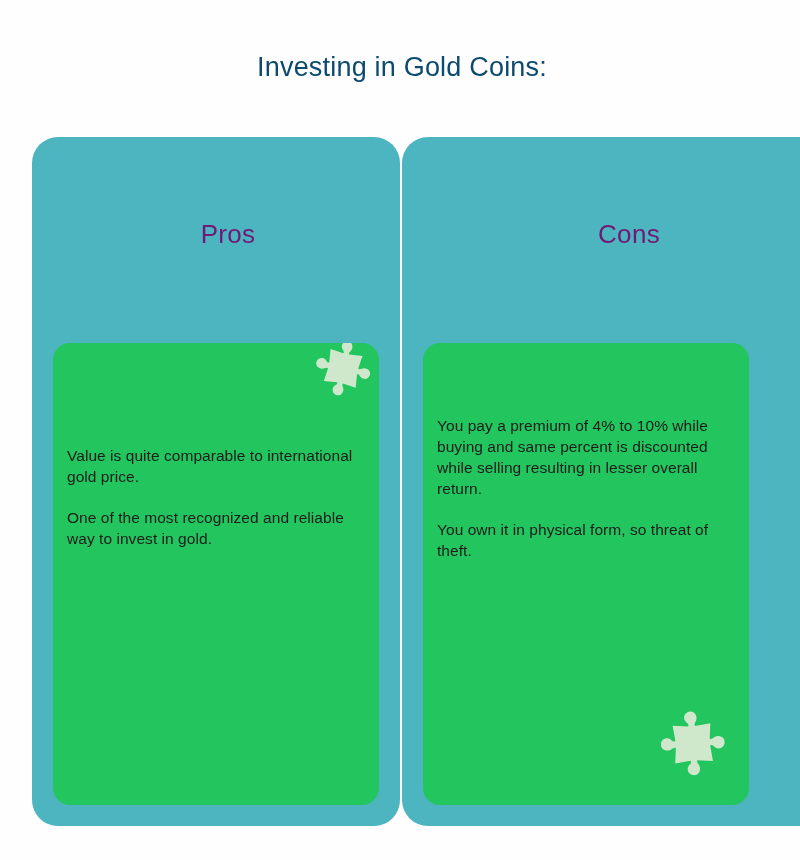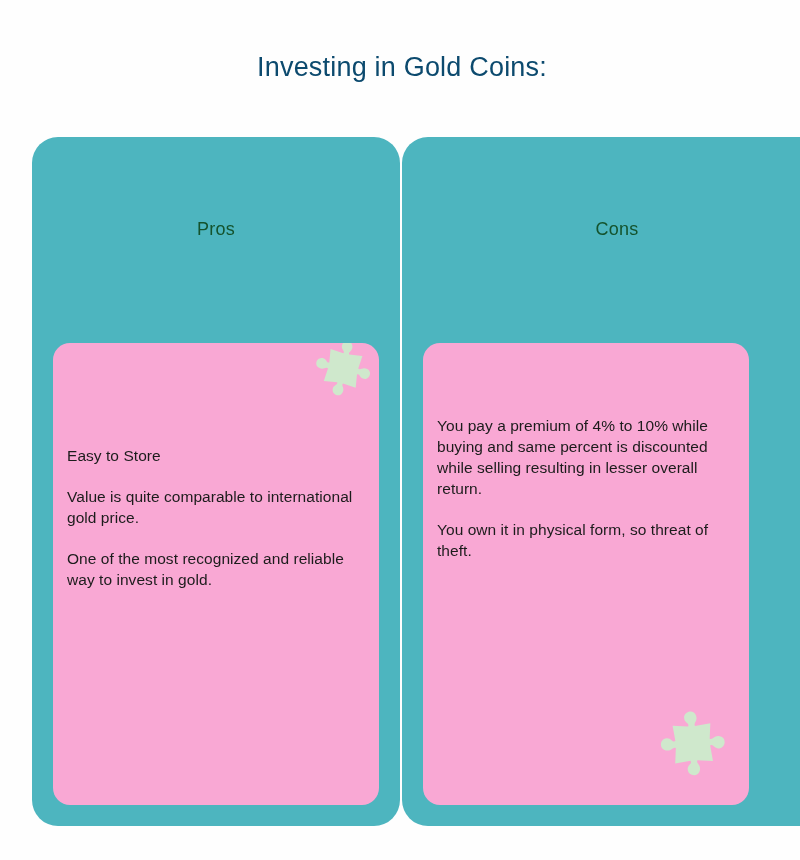--- a/index.html
+++ b/index.html
@@ -45,37 +45,37 @@
     height: 689px;
     background: #4db5bf;
     border-radius: 26px;
   }
   .column.pros  { left: 0px;   width: 368px; }
   .column.cons  { left: 370px; width: 430px; }
 
   .column-title {
     position: absolute;
     top: 82px;
-    left: 0;
+    left: 12px;
     width: 100%;
     text-align: center;
-    color: #14532d;
-    font-size: 18px;
+    color: #701a75;
+    font-size: 26px;
     font-weight: 400;
     letter-spacing: 0.3px;
   }
 
   
   .card {
     position: absolute;
     top: 206px;
     left: 21px;
     width: 326px;
     height: 462px;
-    background: #f9a8d4;
+    background: #22c55e;
     border-radius: 17px;
     overflow: hidden;
   }
 
   .card-body {
     position: absolute;
     left: 0;
     width: 100%;
     padding: 0 14px 0 14px;
     box-sizing: border-box;
@@ -130,21 +130,20 @@
                  L62 40 C66 42, 67 36, 74 38 C82 40, 80 52, 72 52
                  C66 52, 66 46, 62 48 L64 66 L46 64
                  C44 68, 50 69, 48 76 C46 84, 34 82, 34 74
                  C34 68, 40 68, 38 64 L20 66 L22 48
                  C18 46, 17 52, 10 50 C2 48, 4 36, 12 36
                  C18 36, 18 42, 22 40 L20 22 L38 24
                  C40 20, 34 20, 34 14 Z"></path>
       </svg>
 
       <div class="card-body pros-body">
-        <p class="para">Easy to Store</p>
         <p class="para">Value is quite comparable to international gold price.</p>
         <p class="para">One of the most recognized and reliable way to invest in gold.</p>
       </div>
 
     </div>
   </div>
 
   <div class="column cons">
 
     <div class="column-title">Cons</div>

